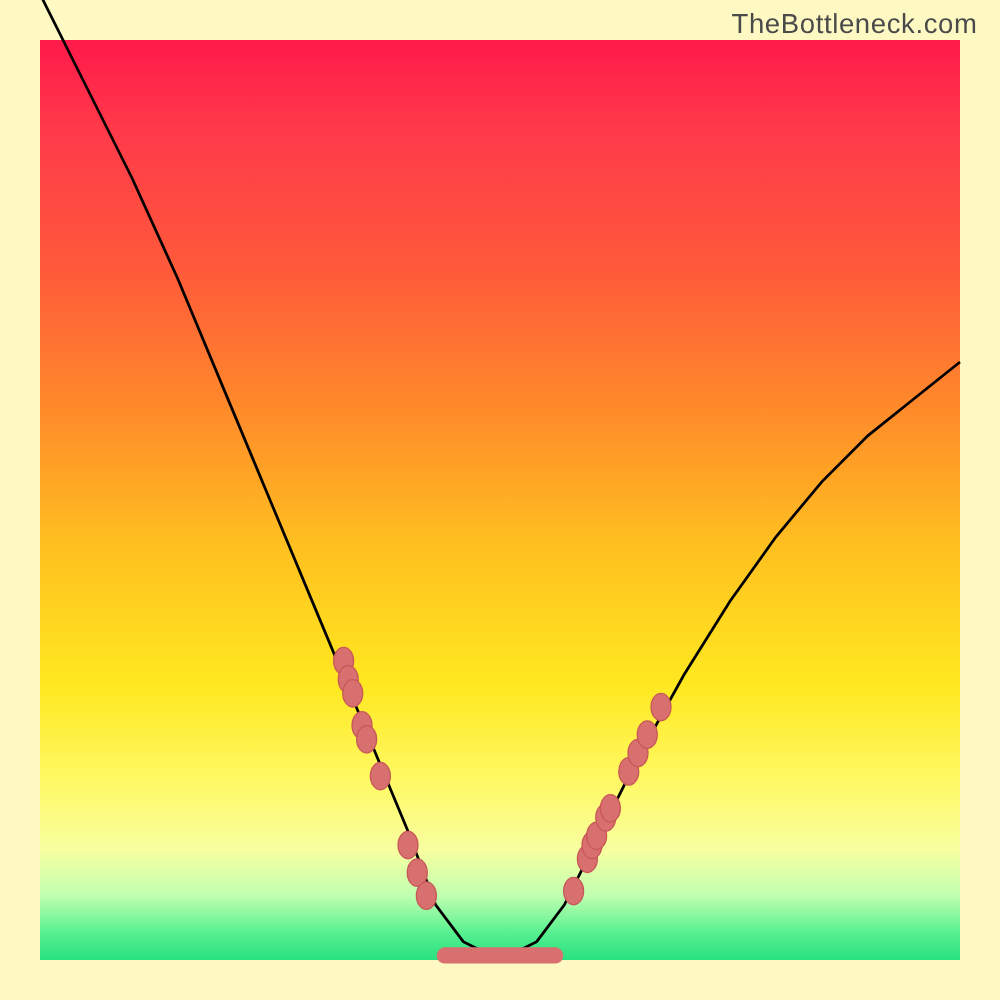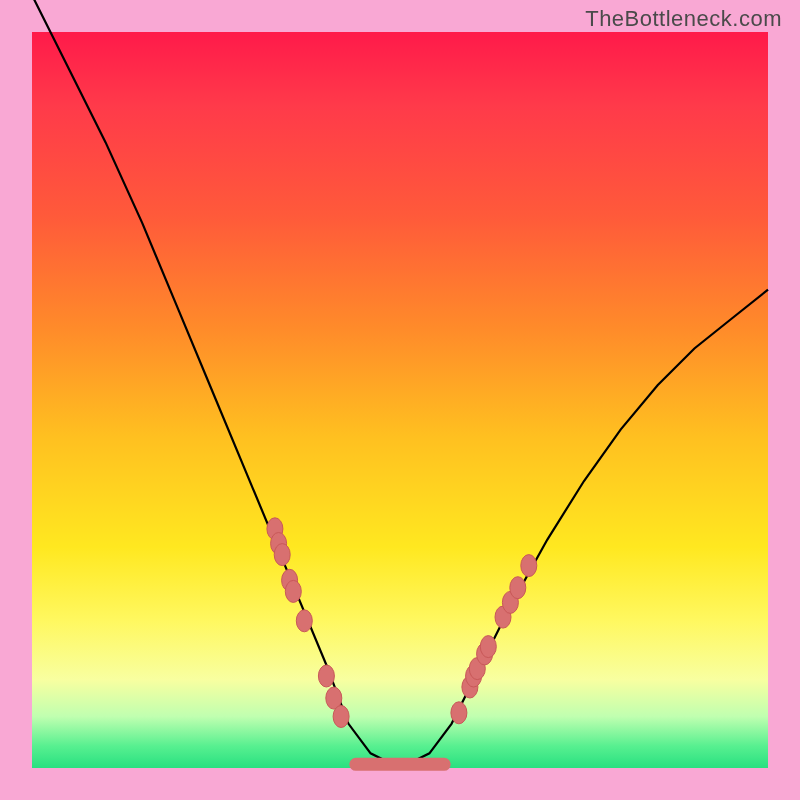--- a/index.html
+++ b/index.html
@@ -10,21 +10,21 @@
     overflow: hidden;
     background: #000;
     font-family: Arial, Helvetica, sans-serif;
   }
   .frame {
     position: absolute;
     left: 0;
     top: 0;
     width: 800px;
     height: 800px;
-    background: #f9a8d4;
+    background: #fef9c3;
     text-decoration: underline;
   }
   .plot {
     position: absolute;
     left: 32px;
     top: 32px;
     width: 736px;
     height: 736px;
     
     background: linear-gradient(

